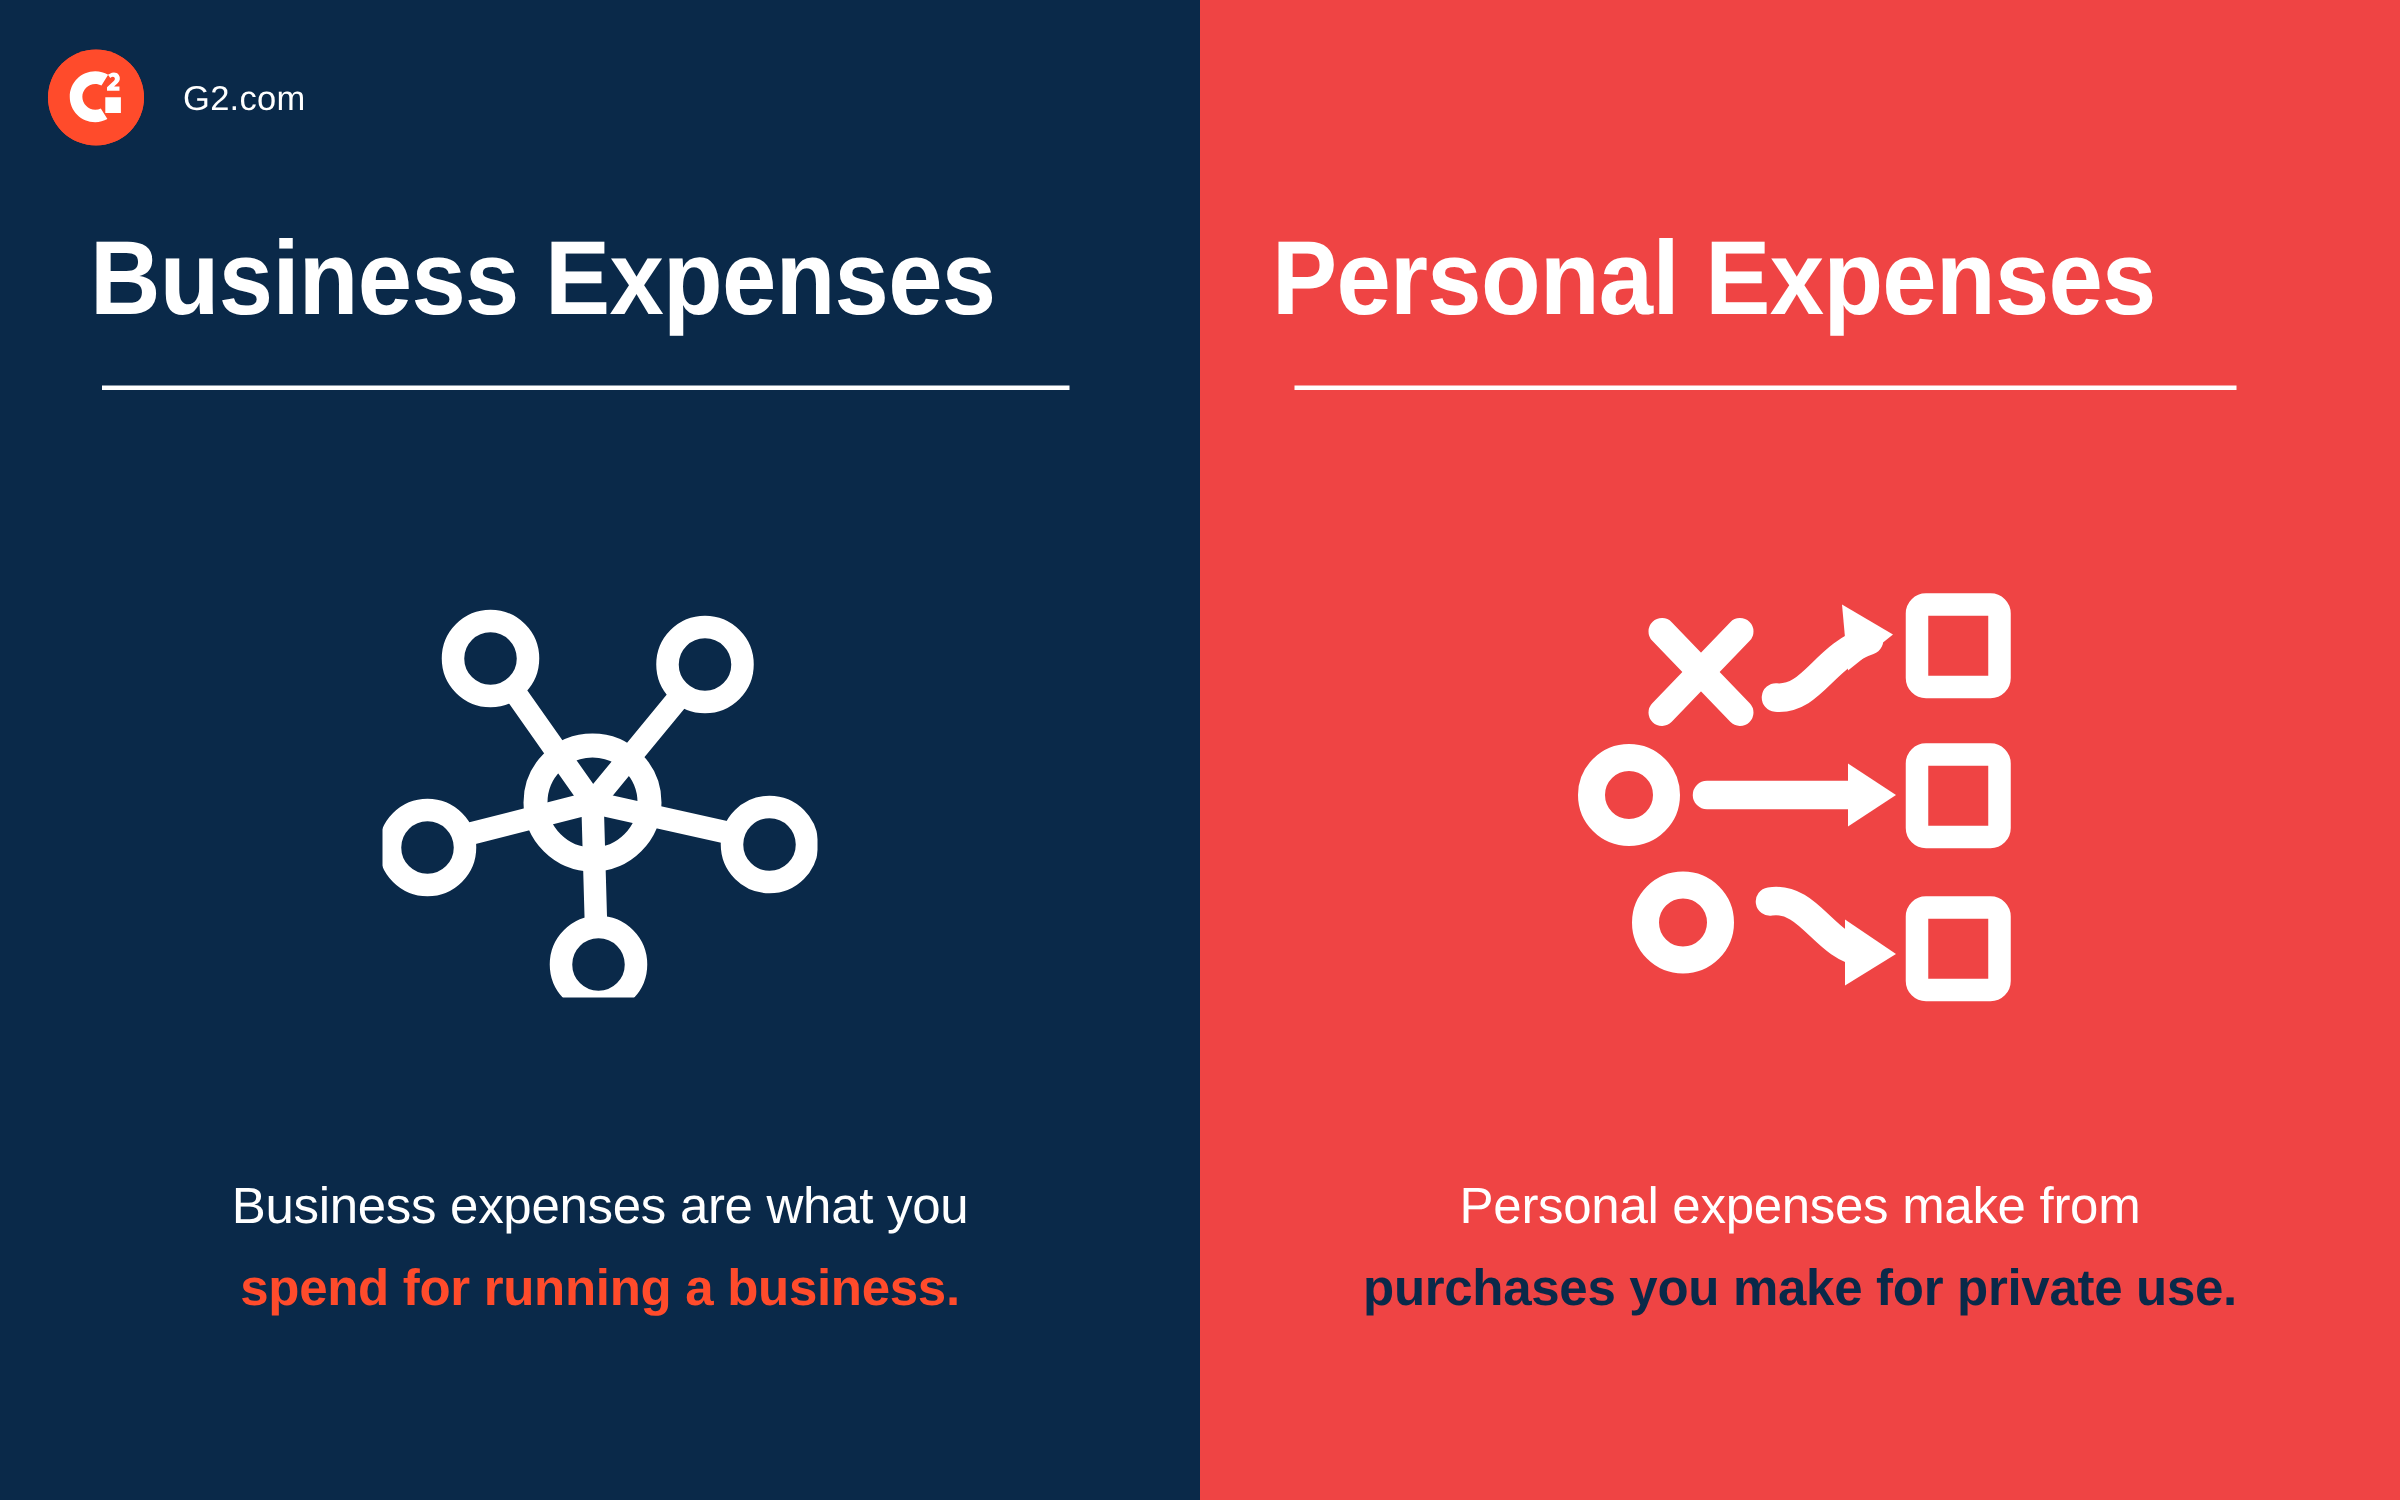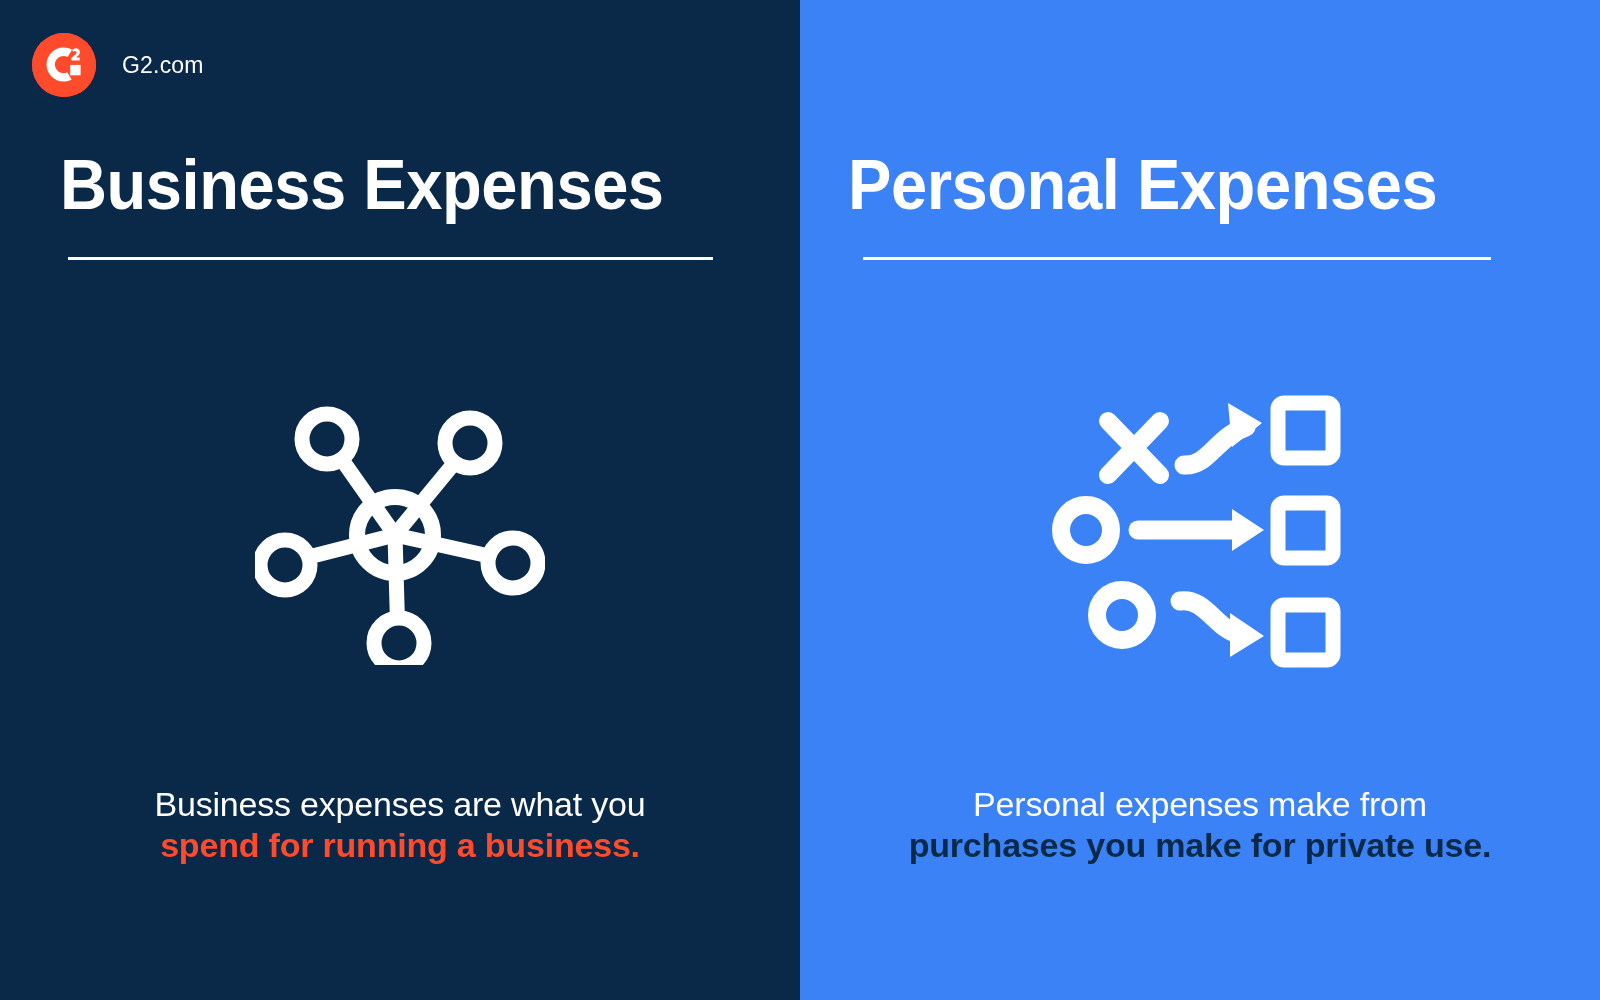--- a/index.html
+++ b/index.html
@@ -19,21 +19,21 @@
     height: 1000px;
     display: flex;
   }
   .panel {
     position: relative;
     width: 800px;
     height: 1000px;
     overflow: hidden;
   }
   .panel-left  { background: #0a2949; }
-  .panel-right { background: #3b82f6; }
+  .panel-right { background: #ef4444; }
 
   
   .brand {
     position: absolute;
     left: 32px;
     top: 33px;
     display: flex;
     align-items: center;
   }
   .brand-logo {
@@ -104,20 +104,21 @@
     color: #ffffff;
     font-size: 34px;
     font-weight: 400;
     letter-spacing: -0.2px;
   }
   .caption-line2 {
     display: block;
     font-size: 34px;
     font-weight: 700;
     letter-spacing: -0.2px;
+    margin-top: 14px;
   }
   .caption-left  .caption-line2 { color: #ff4b2b; }
   .caption-right .caption-line2 { color: #0a2949; }
 </style>
 </head>
 <body>
 
 <div class="canvas">
 
   <div class="panel panel-left">

